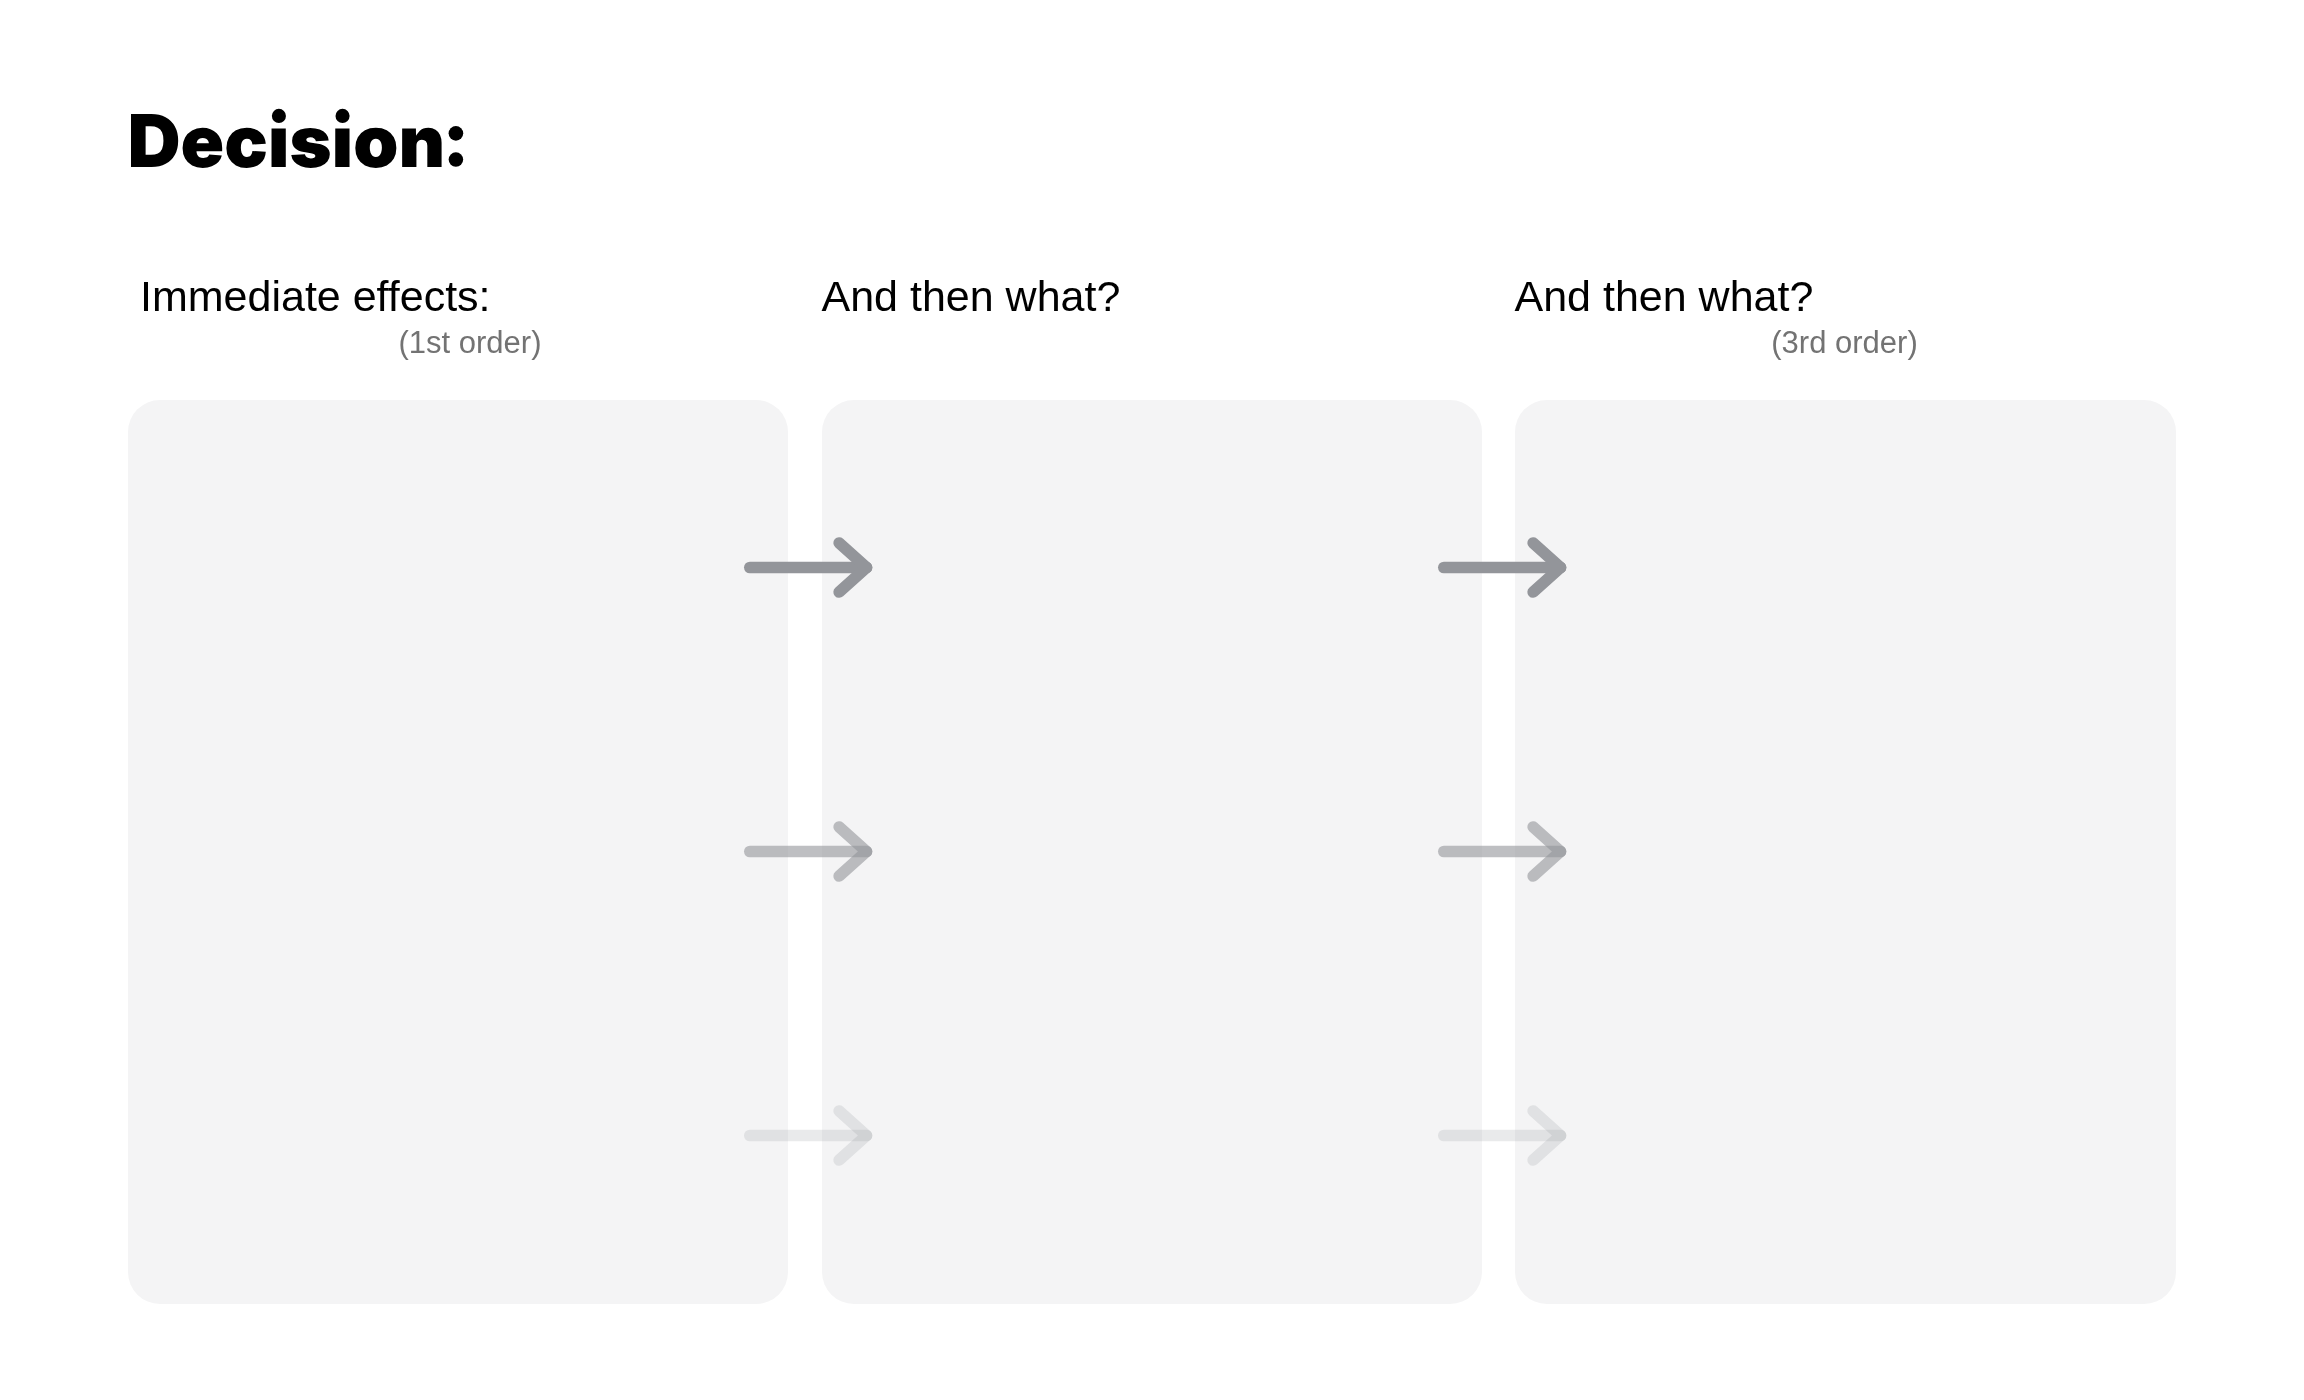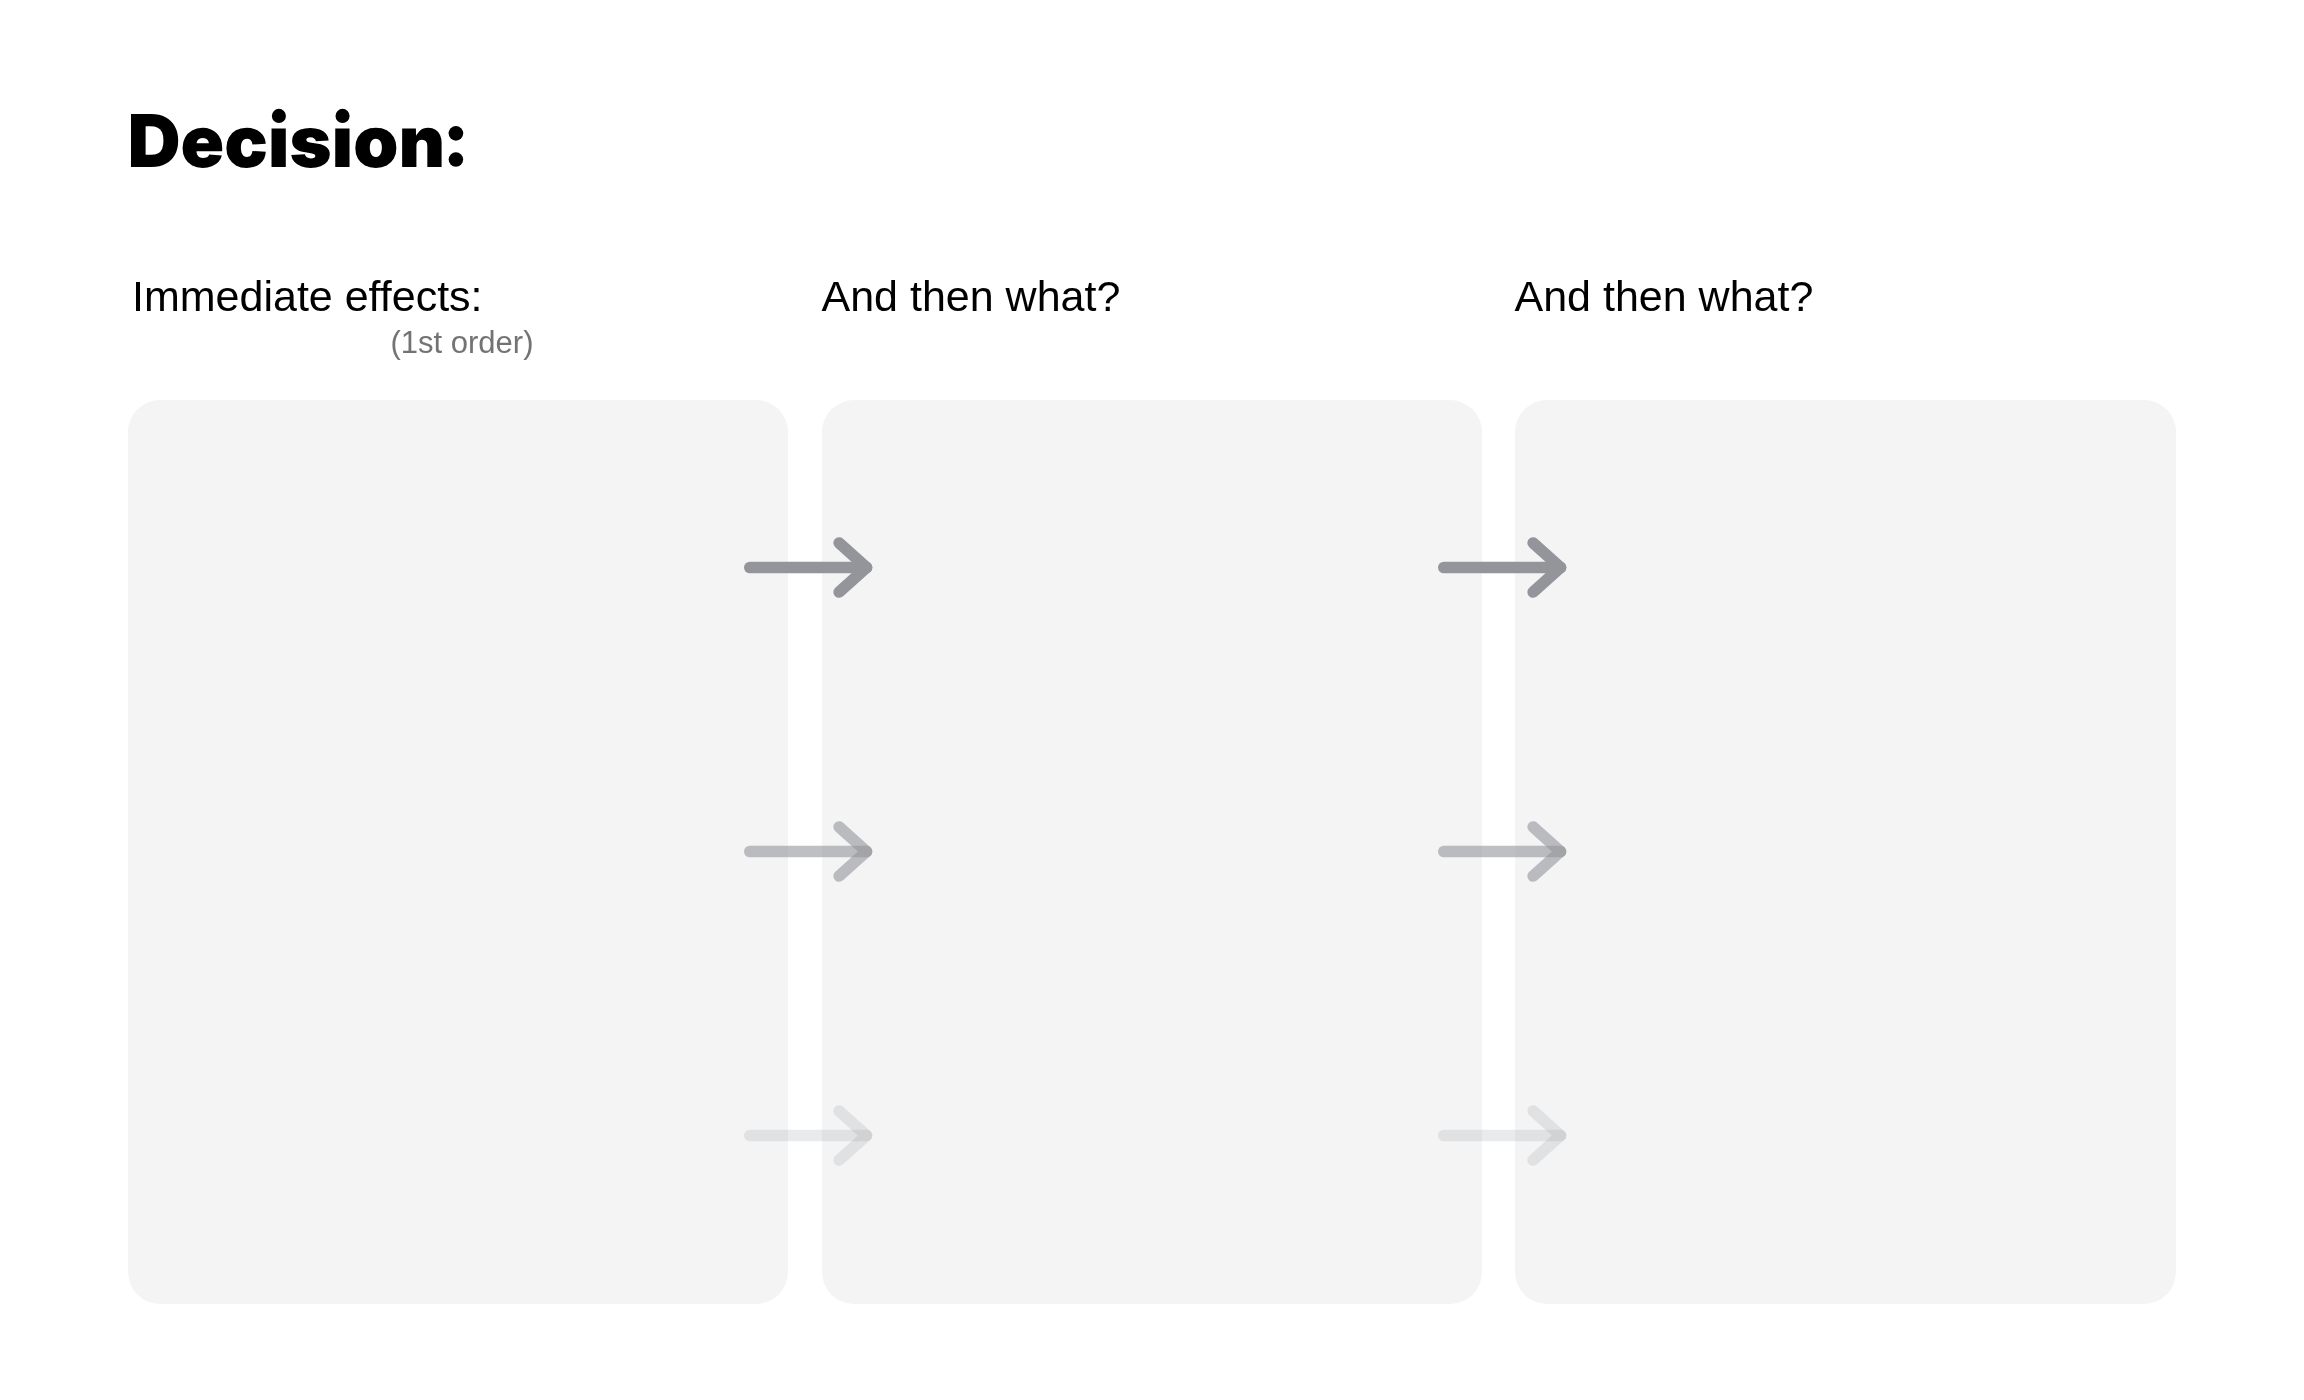--- a/index.html
+++ b/index.html
@@ -11,21 +11,21 @@
     -webkit-font-smoothing:antialiased;
   }
   .page{position:relative;width:2304px;height:1400px;background:#ffffff;}
 
   
   .title-wrap{position:absolute;left:120px;top:100px;width:360px;height:80px;}
   .title-wrap svg{display:block;width:360px;height:80px;}
 
   
   .col{position:absolute;top:272px;width:660px;}
-  .col1{left:132px;}
+  .col1{left:140px;}
   .col2{left:821.5px;}
   .col3{left:1514.5px;}
   .col-head{font-size:43px;line-height:48.5px;color:#000000;white-space:nowrap;transform:translateZ(0);}
   .col-sub {font-size:31px;line-height:48.5px;color:#737373;white-space:nowrap;margin-top:-1.5px;transform:translateZ(0);text-align:center;}
 
   
   .card{position:absolute;top:400px;height:903.5px;background:#f4f4f5;border-radius:32px;}
   .card1{left:128px;width:660px;}
   .card2{left:822px;width:660px;}
   .card3{left:1515px;width:661px;}
@@ -56,20 +56,21 @@
 
   <div class="col col1">
     <div class="col-head">Immediate effects:</div>
     <div class="col-sub">(1st order)</div>
   </div>
   <div class="col col2">
     <div class="col-head">And then what?</div>
   </div>
   <div class="col col3">
     <div class="col-head">And then what?</div>
+    <div class="col-sub">(3rd order)</div>
   </div>
 
   <div class="card card1" style="background: rgb(244, 244, 245);"></div>
   <div class="card card2" style="background: rgb(244, 244, 245);"></div>
   <div class="card card3" style="background: rgb(244, 244, 245);"></div>
 
   <div id="arrow-layer">
       <div class="arrow" style="left: 743.9px; top: 537.35px; width: 129px; height: 61px;">
         <svg width="129" height="61" viewBox="0 0 129 61">
           <g fill="none" stroke="#93959a" stroke-opacity="1" stroke-width="11.7" stroke-linecap="round" stroke-linejoin="round">

